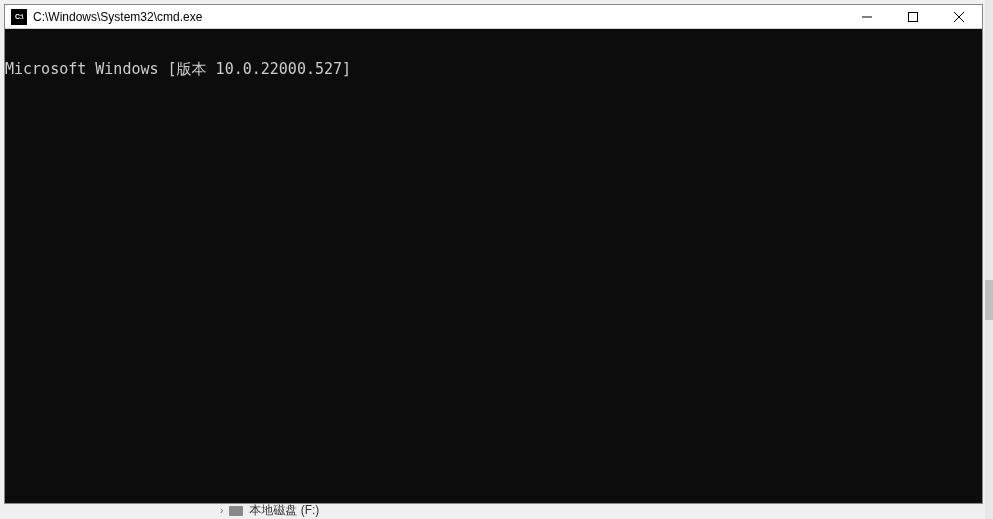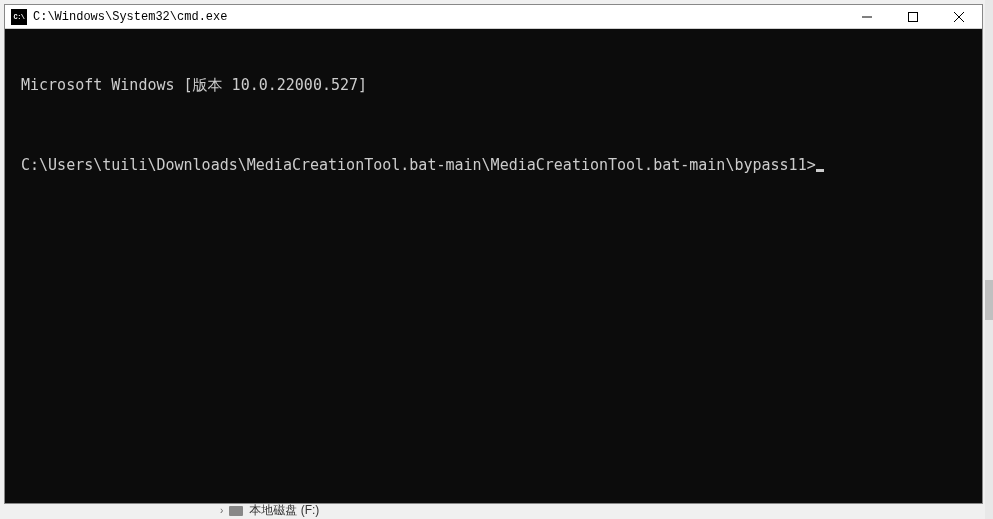--- a/index.html
+++ b/index.html
@@ -25,21 +25,20 @@
       border: 1px solid #888888;
       display: flex;
       flex-direction: column;
     }
     .titlebar {
       height: 24px;
       background: #ffffff;
       display: flex;
       align-items: center;
       border-bottom: 1px solid #d0d0d0;
-      font-family: Liberation Mono, monospace;
     }
     .titlebar-icon {
       width: 16px;
       height: 16px;
       margin-left: 6px;
       margin-right: 6px;
       background: #000000;
       display: flex;
       align-items: center;
       justify-content: center;
@@ -70,21 +69,21 @@
       width: 10px;
       height: 10px;
     }
     .terminal {
       flex: 1;
       background: #0c0c0c;
       color: #cccccc;
       font-family: "NSimSun", "SimSun", "Consolas", monospace;
       font-size: 15px;
       line-height: 16px;
-      padding: 16px;
+      padding: 0;
       white-space: pre;
       overflow: hidden;
     }
     .terminal-line {
       white-space: pre;
     }
     .cursor {
       display: inline-block;
       width: 8px;
       height: 3px;
@@ -163,15 +162,14 @@
         <svg viewBox="0 0 10 10">
             <line x1="0" y1="0" x2="10" y2="10" stroke="currentColor" stroke-width="1"></line>
             <line x1="10" y1="0" x2="0" y2="10" stroke="currentColor" stroke-width="1"></line>
           </svg>
       </div>
     </div>
   </div>
   <div class="terminal">
     <div class="terminal-line">Microsoft Windows [版本 10.0.22000.527]</div>
     <div class="terminal-line"></div>
-    <div class="terminal-line"><span>C:\Users\tuili\Downloads\MediaCreationTool.bat-main\MediaCreationTool.bat-main\bypass11&gt;</span><span class="cursor"></span></div>
   </div>
 </div>
 
 </body></html>

